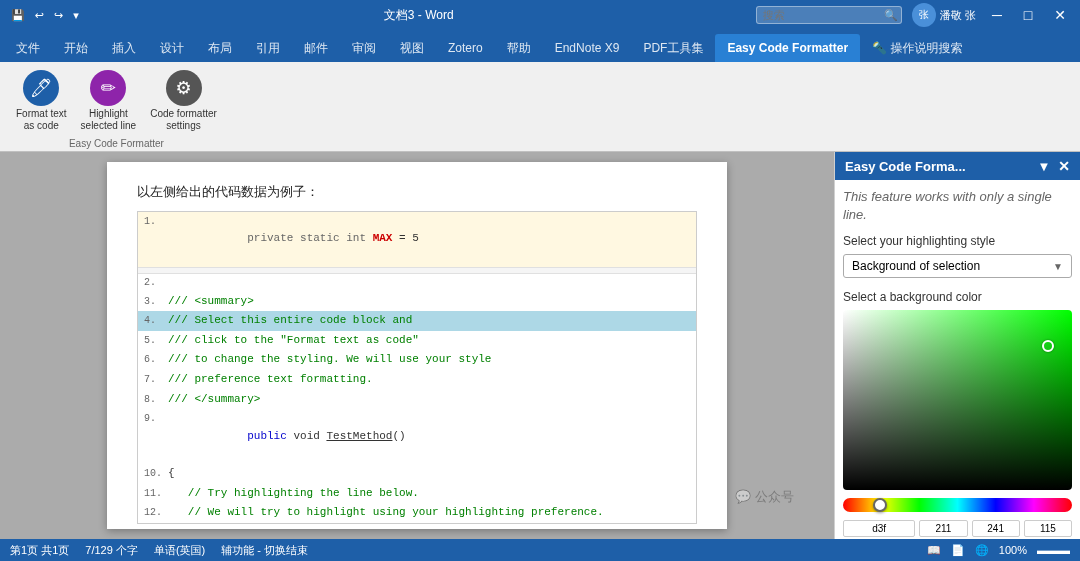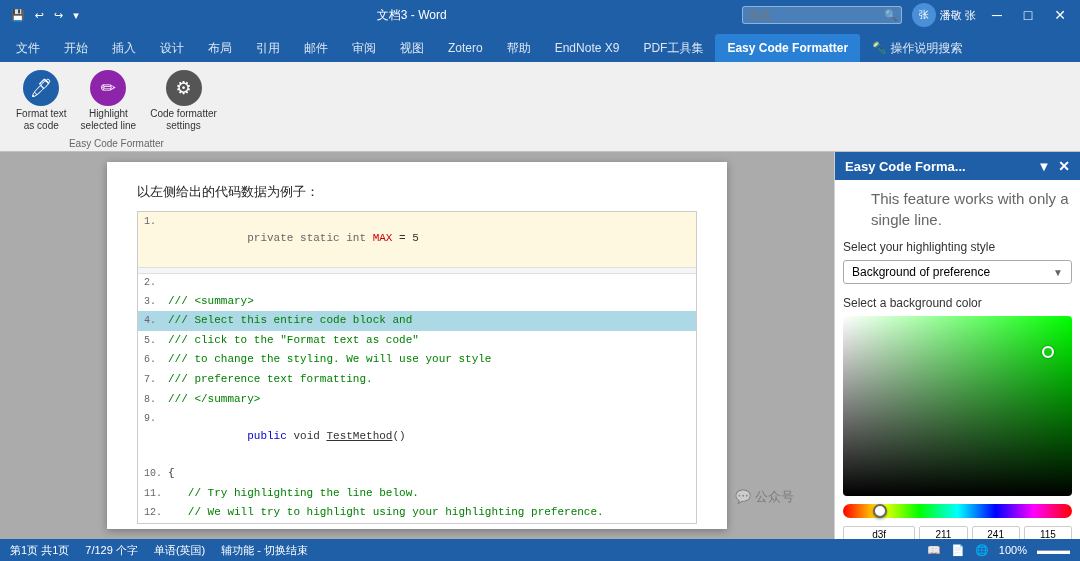--- a/index.html
+++ b/index.html
@@ -142,21 +142,21 @@
       background: #1e5fa8;
       color: white;
       padding: 6px 10px;
       font-size: 13px;
       font-weight: 600;
       display: flex;
       justify-content: space-between;
       align-items: center;
     }
     .panel-body { padding: 8px; flex: 1; overflow-y: auto; }
-    .panel-small-text { font-size: 15px; color: #666; margin-bottom: 10px; line-height: 1.4; margin-left: 28px; }
+    .panel-small-text { font-size: 13px; color: #666; margin-bottom: 10px; font-style: italic; line-height: 1.4; }
     .panel-section-label { font-size: 12px; color: #333; margin-bottom: 6px; font-weight: 500; }
     .panel-select {
       width: 100%;
       border: 1px solid #aaa;
       border-radius: 3px;
       padding: 4px 8px;
       font-size: 12px;
       background: white;
       margin-bottom: 12px;
       display: flex;
@@ -244,21 +244,21 @@
       color: #333;
     }
 
     .search-box {
       background: rgba(255,255,255,0.2);
       border: 1px solid rgba(255,255,255,0.4);
       border-radius: 3px;
       padding: 2px 20px 2px 6px;
       color: white;
       font-size: 11px;
-      width: 160px;
+      width: 146px;
       outline: none;
     }
     .search-wrapper { position: relative; display: flex; align-items: center; }
     .search-icon-inline {
       position: absolute;
       right: 4px;
       color: rgba(255,255,255,0.7);
       font-size: 11px;
     }
     .user-area { display: flex; align-items: center; gap: 4px; font-size: 11px; color: white; }
@@ -350,21 +350,21 @@
 
   <div class="doc-area">
     <div class="doc-page">
       <div class="doc-text">以左侧给出的代码数据为例子：</div>
 
       <div class="code-block">
 
         <div class="code-line" style="background:#fff8e1; border-bottom:1px solid #e0e0e0;">
           <span class="line-num">1.</span>
           <span class="code-content">
-            <span style="color:#666;">private static int </span><span style="color:#c00;font-weight:normal;">MAX</span><span style="color:#333;"> = 5</span>
+            <span style="color:#666;">private static int </span><span style="color:#c00;font-weight:bold;">MAX</span><span style="color:#333;"> = 5</span>
           </span>
         </div>
 
         <div style="height:6px;background:#f5f5f5;border-bottom:1px solid #e0e0e0;"></div>
         <div class="code-line">
           <span class="line-num">2.</span>
           <span class="code-content"></span>
         </div>
         <div class="code-line">
           <span class="line-num">3.</span>
@@ -420,21 +420,21 @@
       <div style="display:flex;gap:8px;align-items:center;">
         <span style="cursor:pointer;">▼</span>
         <span style="cursor:pointer;font-size:14px;">✕</span>
       </div>
     </div>
     <div class="panel-body">
       <div class="panel-small-text">This feature works with only a single line.</div>
 
       <div class="panel-section-label">Select your highlighting style</div>
       <div class="panel-select">
-        <span>Background of preference</span>
+        <span>Background of selection</span>
         <span class="expand-icon">▼</span>
       </div>
 
       <div class="panel-section-label">Select a background color</div>
 
       <div class="color-picker-area">
         <div class="color-picker-cursor"></div>
       </div>
 
       <div class="hue-slider">

